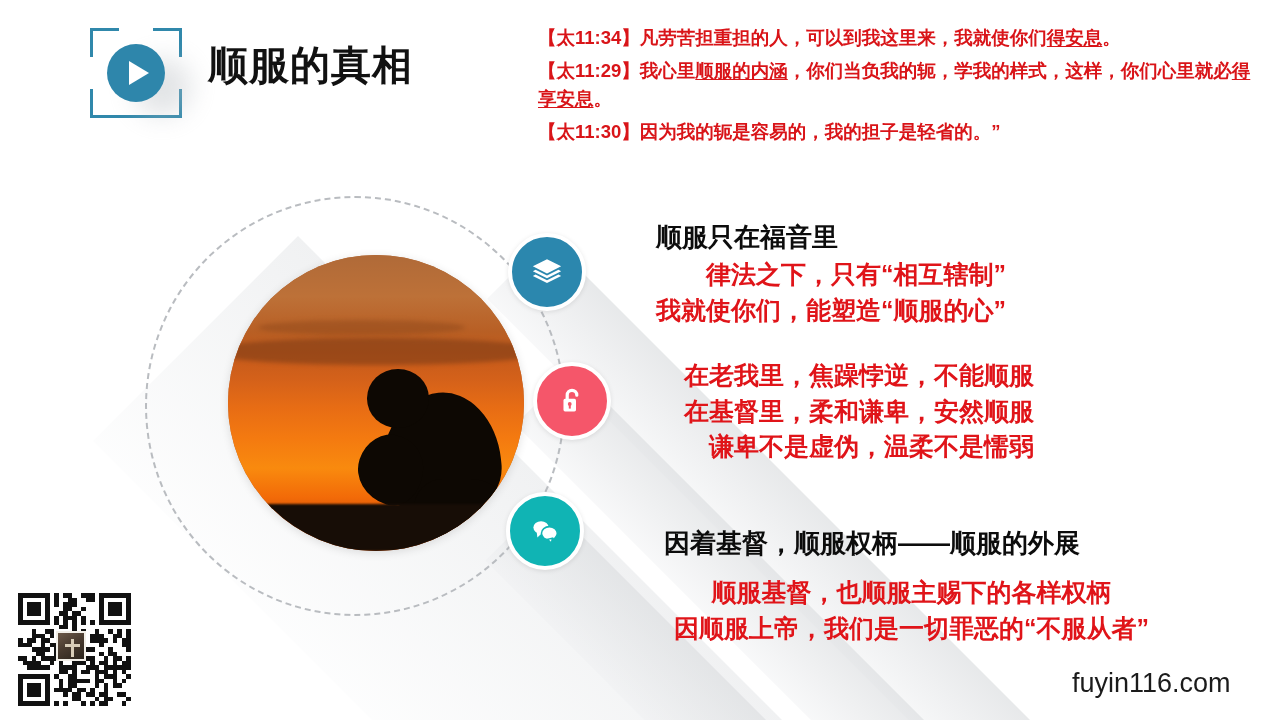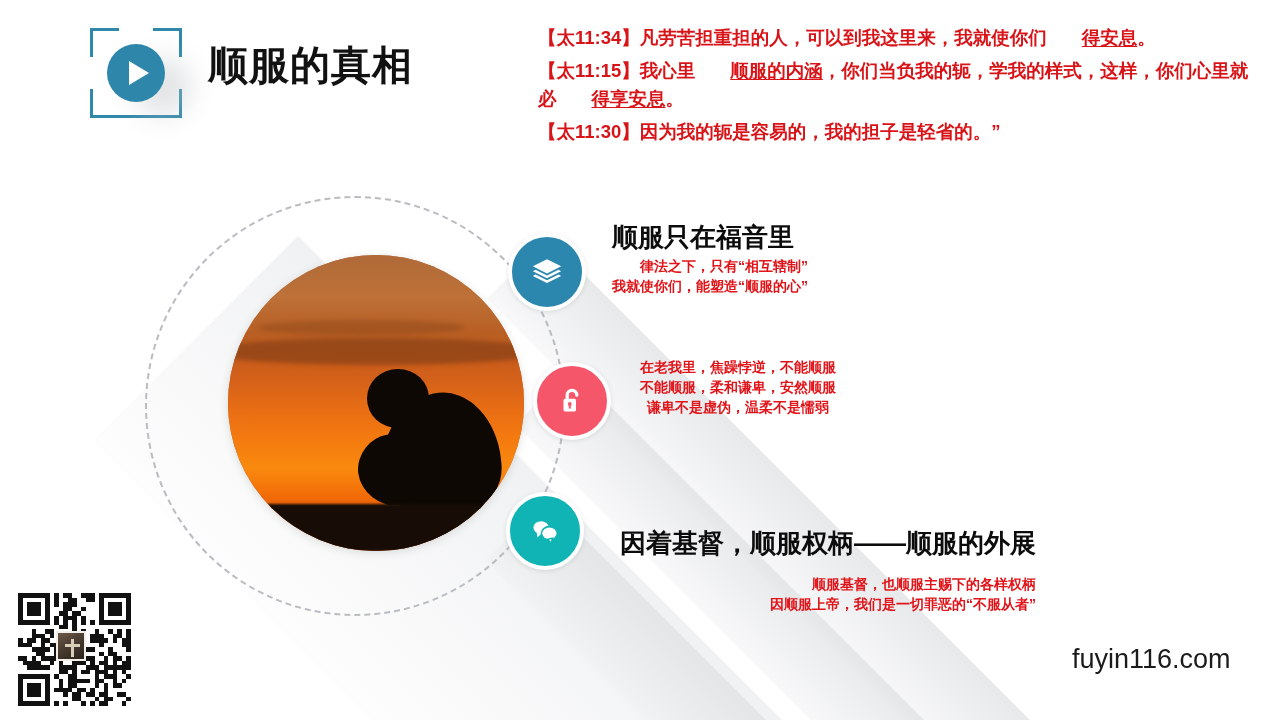--- a/index.html
+++ b/index.html
@@ -71,21 +71,21 @@
     white-space: nowrap;
   }
 
   
   .scripture {
     position: absolute; left: 538px; top: 24px; width: 726px;
     color: #d91418;
     font-size: 18.5px; font-weight: bold; line-height: 1.52;
   }
   .scripture p { margin-bottom: 5px; }
-  .scripture u { text-underline-offset: 2px; margin-left: 35px; }
+  .scripture u { text-underline-offset: 2px; }
 
   
   .dashed-ring {
     position: absolute; left: 145px; top: 196px;
     width: 420px; height: 420px;
     border: 2px dashed #b9bcc0;
     border-radius: 50%;
   }
   .photo {
     position: absolute; left: 228px; top: 255px;
@@ -160,38 +160,38 @@
     display: flex; align-items: center; justify-content: center;
     box-shadow: 0 1px 5px rgba(0,0,0,.10);
     z-index: 5;
   }
   .icon-circle.c1 { left: 508px; top: 233px; background: #2b87ae; }
   .icon-circle.c2 { left: 533px; top: 362px; background: #f5566a; }
   .icon-circle.c3 { left: 506px; top: 492px; background: #10b4b4; }
   .icon-circle svg { display: block; }
 
   
-  .point { position: absolute; z-index: 6; }
+  .point { position: absolute; z-index: 6; margin-left: 44px; }
   .point .ptitle {
     font-size: 26px; font-weight: bold; color: #0c0c0c;
     white-space: nowrap; line-height: 1.2;
   }
   .point .plines {
-    color: #e01419; font-weight: bold; font-size: 14px; line-height: 1.42;
+    color: #e01419; font-weight: bold; font-size: 25px; line-height: 1.42;
     margin-top: 6px; white-space: nowrap;
   }
 
   .point.p1 { left: 612px; top: 222px; }
   .point.p1 .plines { text-align: right; padding-right: 22px; margin-top: 4px; }
 
   .point.p2 { left: 640px; top: 348px; }
-  .point.p2 .plines { text-align: center; margin-top: 10px; }
+  .point.p2 .plines { text-align: right; margin-top: 10px; }
 
   .point.p3 { left: 620px; top: 528px; }
-  .point.p3 .plines { text-align: right; margin-top: 16px; padding-left: 10px; }
+  .point.p3 .plines { text-align: center; margin-top: 16px; padding-left: 10px; }
 
   
   .qr {
     position: absolute; left: 18px; top: 593px;
     width: 113px; height: 113px;
     background: #ffffff;
   }
   .qr .grid {
     position: absolute; inset: 0;
     display: grid;
@@ -208,21 +208,21 @@
   }
   .qr .center-img .cross-v {
     position: absolute; left: 13px; top: 6px; width: 3px; height: 18px; background:#d8cdb8;
   }
   .qr .center-img .cross-h {
     position: absolute; left: 7px; top: 11px; width: 15px; height: 3px; background:#d8cdb8;
   }
 
   
   .watermark {
-    position: absolute; left: 1072px; top: 644px;
+    position: absolute; left: 1072px; top: 668px;
     font-size: 27px; color: #1b1b1b;
     letter-spacing: 0px;
     z-index: 9;
     white-space: nowrap;
     text-align: center;
   }
 </style>
 </head>
 <body>
 
@@ -240,21 +240,21 @@
     </div>
     <div class="play-circle">
       <span class="tri"></span>
     </div>
   </div>
 
   <div class="slide-title">顺服的真相</div>
 
   <div class="scripture">
     <p><span>【太11:34】</span><span>凡劳苦担重担的人，可以到我这里来，我就使你们</span><u>得安息</u><span>。</span></p>
-    <p><span>【太11:15】</span><span>我心里</span><u>顺服的内涵</u><span>，你们当负我的轭，学我的样式，这样，你们心里就必</span><u>得享安息</u><span>。</span></p>
+    <p><span>【太11:29】</span><span>我心里</span><u>顺服的内涵</u><span>，你们当负我的轭，学我的样式，这样，你们心里就必</span><u>得享安息</u><span>。</span></p>
     <p><span>【太11:30】</span><span>因为我的轭是容易的，我的担子是轻省的。”</span></p>
   </div>
 
   <div class="dashed-ring"></div>
 
   <div class="photo">
     <div class="sky"></div>
     <div class="cloud2"></div>
     <div class="cloud1"></div>
     <div class="figure">
@@ -296,21 +296,21 @@
     <div class="ptitle">顺服只在福音里</div>
     <div class="plines">
       <div>律法之下，只有“相互辖制”</div>
       <div>我就使你们，能塑造“顺服的心”</div>
     </div>
   </div>
 
   <div class="point p2">
     <div class="plines">
       <div>在老我里，焦躁悖逆，不能顺服</div>
-      <div>不能顺服，柔和谦卑，安然顺服</div>
+      <div>在基督里，柔和谦卑，安然顺服</div>
       <div>谦卑不是虚伪，温柔不是懦弱</div>
     </div>
   </div>
 
   <div class="point p3">
     <div class="ptitle">因着基督，顺服权柄——顺服的外展</div>
     <div class="plines">
       <div>顺服基督，也顺服主赐下的各样权柄</div>
       <div>因顺服上帝，我们是一切罪恶的“不服从者”</div>
     </div>

